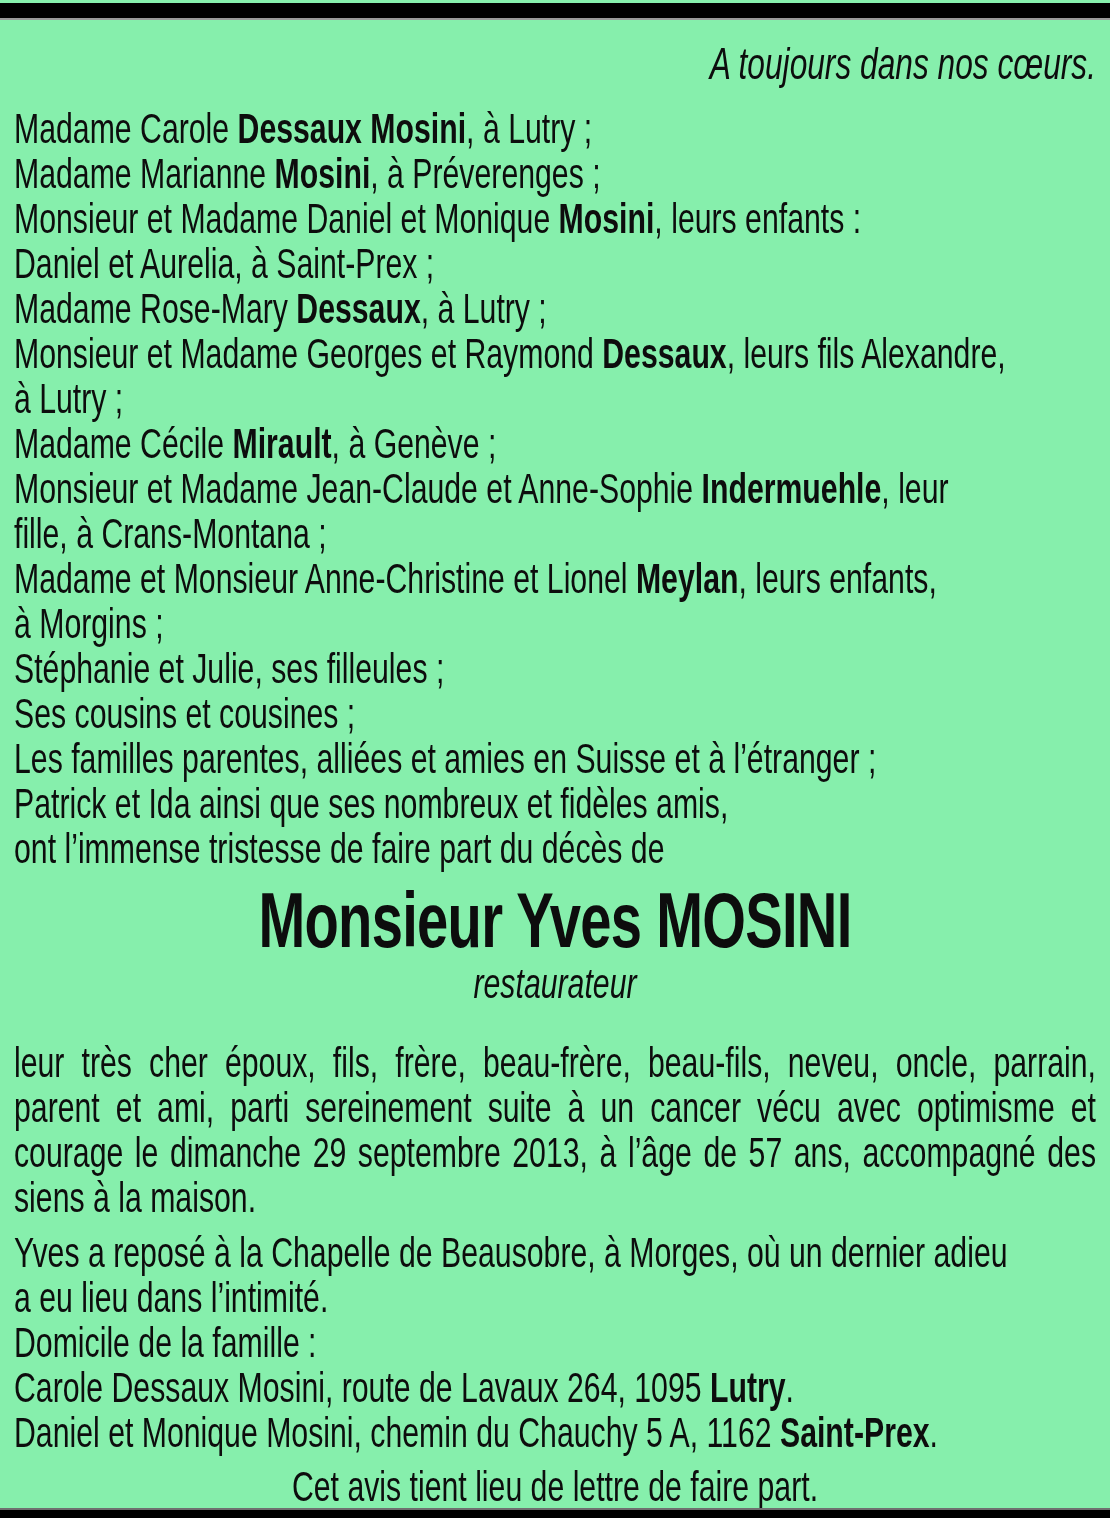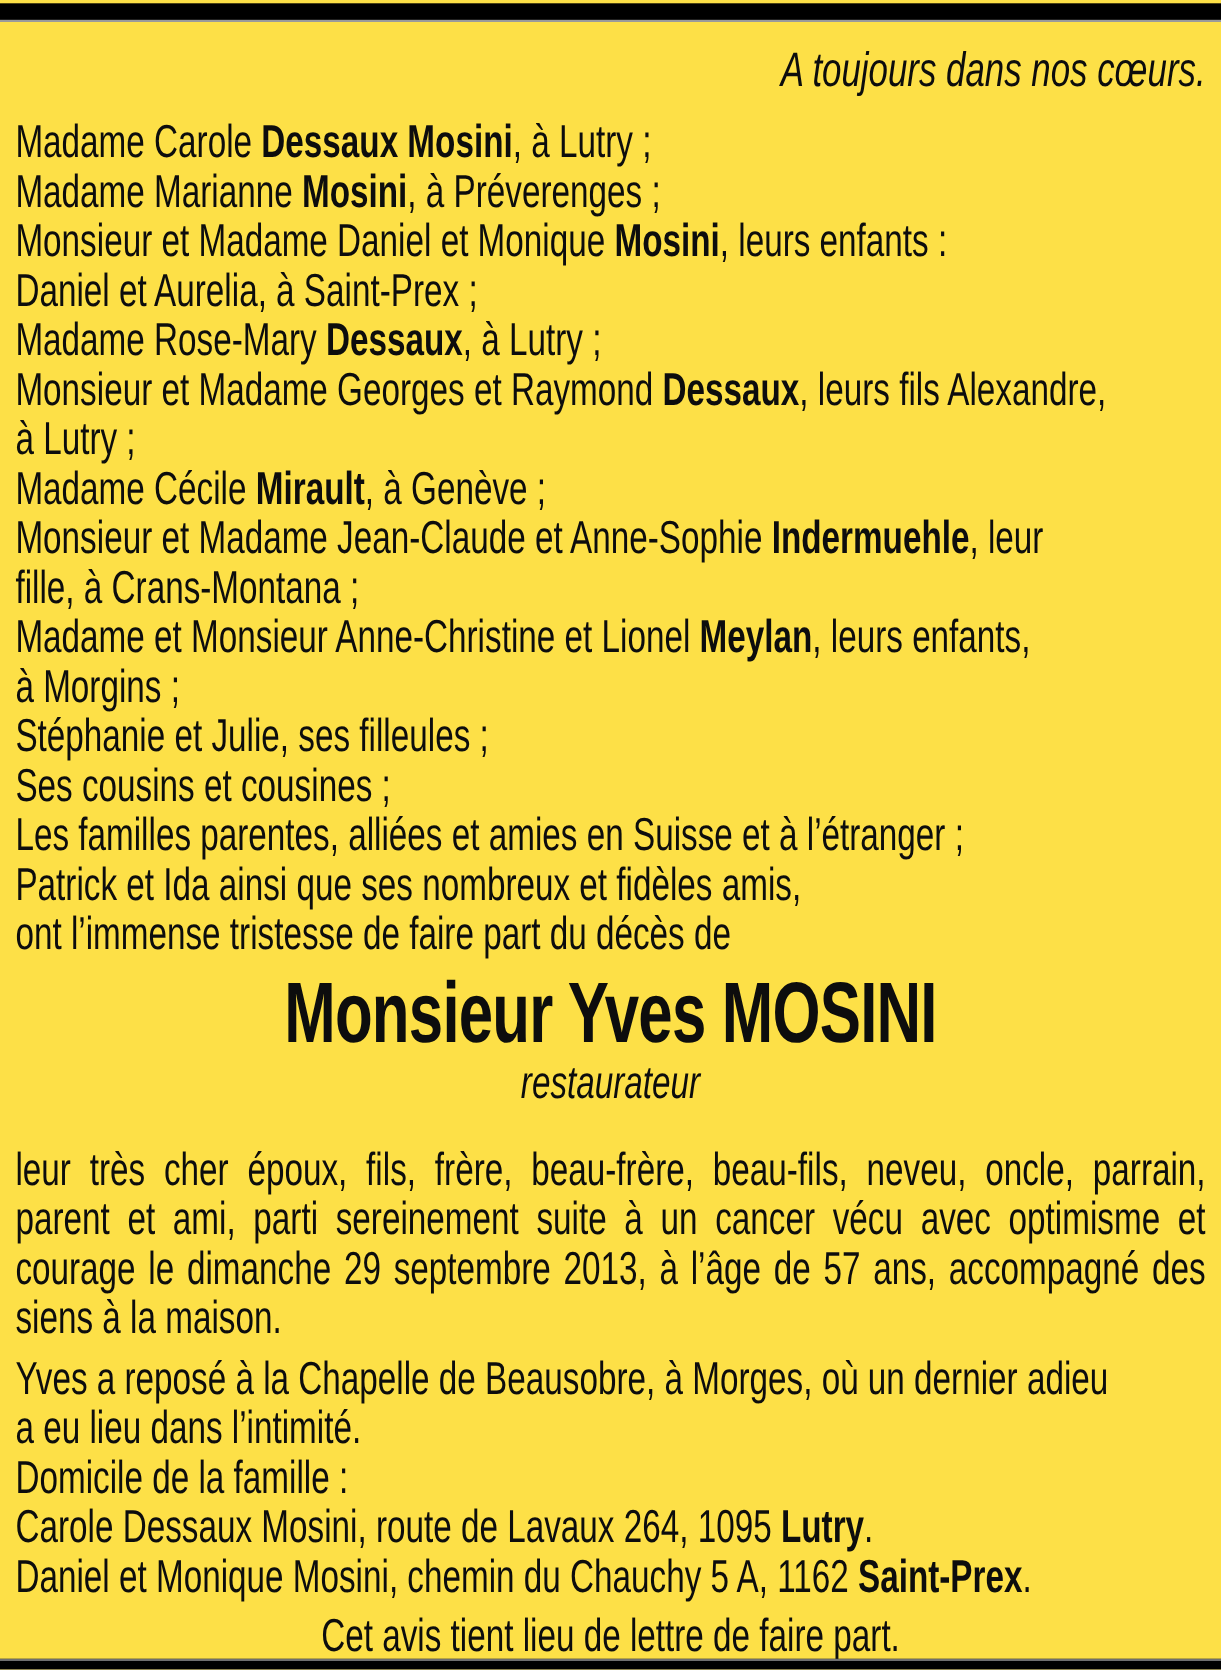--- a/index.html
+++ b/index.html
@@ -4,21 +4,21 @@
 <style>
   html, body {
     margin: 0;
     padding: 0;
     background: #ffffff;
   }
   .page {
     position: relative;
     width: 1110px;
     height: 1518px;
-    background: #fde047;
+    background: #86efac;
     overflow: hidden;
     font-family: "Liberation Sans", "DejaVu Sans", sans-serif;
     color: #0d0d0d;
   }
   .rule {
     position: absolute;
     left: 0;
     right: 0;
     background: #000000;
   }

